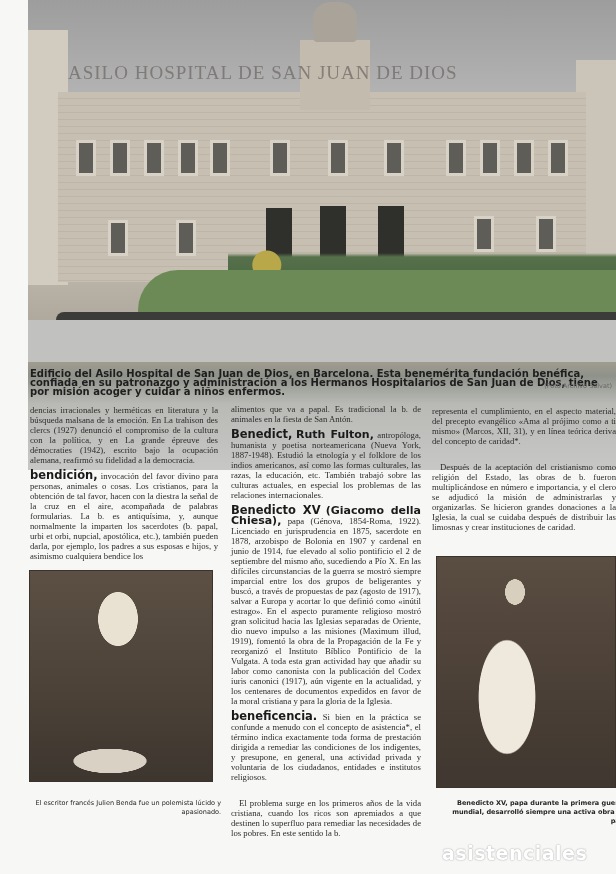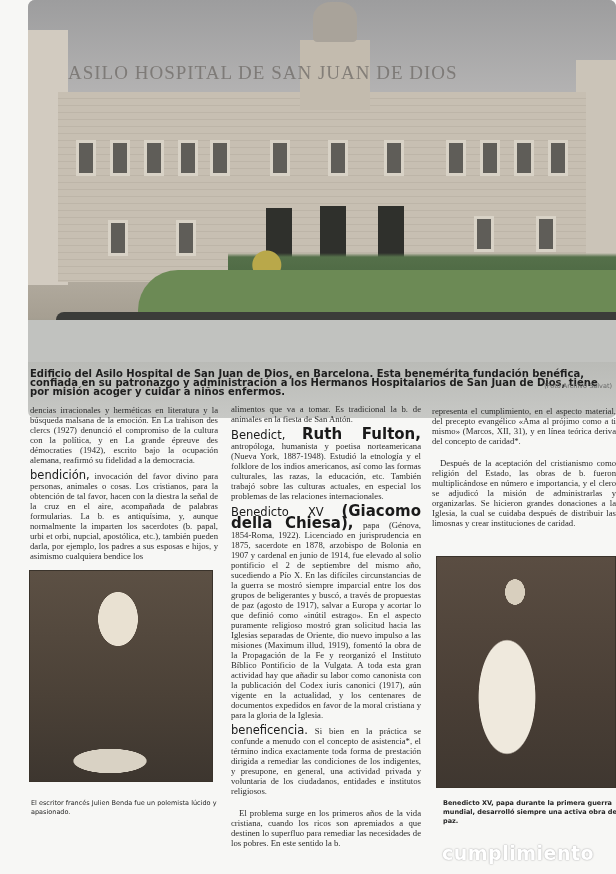--- a/index.html
+++ b/index.html
@@ -1,22 +1,21 @@
 <!DOCTYPE html>
 <html><head>
 <meta charset="utf-8">
 <style>
   * { box-sizing: border-box; margin: 0; padding: 0; }
   html, body { width: 616px; height: 874px; background: #f7f7f5; overflow: hidden; }
   body { position: relative; font-family: "Liberation Serif", serif; color: #2a2a2a; }
 
   .top-photo {
-    position: absolute; left: 28px; top: 0; width: 588px; height: 418px; overflow: hidden;
+    position: absolute; left: 28px; top: 0; width: 588px; height: 470px; overflow: hidden;
     background: linear-gradient(180deg, #a8a7a6 0%, #bdbcba 20%, #cfcbc4 24%, #c9c3b8 40%, #b9b2a6 60%, #a69f92 76%, #8f928a 80%, #b9bab6 86%, #c7c8c5 100%);
-    border-radius: 7px;
   }
   .sky { position:absolute; left:0; top:0; width:100%; height:95px; background: linear-gradient(180deg,#9d9d9e,#b4b3b3); }
   .bldg { position:absolute; background:#c9c1b3; }
   .bldg-main { left:30px; top:92px; width:528px; height:190px; background: repeating-linear-gradient(180deg,#c7bfb2 0 6px,#bdb5a8 6px 7px); }
   .bldg-left { left:0; top:30px; width:40px; height:255px; background:#d2cbc0; }
   .bldg-right { left:548px; top:60px; width:40px; height:225px; background:#cbc4b8; }
   .tower { left:272px; top:40px; width:70px; height:70px; background:#c3bbae; }
   .statue { left:285px; top:2px; width:44px; height:40px; background:#a9a39a; border-radius:40% 40% 10% 10%; }
   .sign { position:absolute; left:40px; top:62px; width:520px; font-family:"Liberation Serif",serif; font-size:19px; letter-spacing:1px; color:#6e6a66; opacity:.75; white-space:nowrap; }
   .win { position:absolute; width:20px; height:36px; background:#5f5d58; border:3px solid #d8d2c6; }
@@ -30,35 +29,35 @@
     position:absolute; left:30px; top:369px; width:586px;
     font-family:"DejaVu Sans",sans-serif; font-size:10px; font-weight:bold; line-height:9px; color:#1e1e1e;
   }
   .photo-credit { position:absolute; right:4px; top:382px; font-family:"DejaVu Sans",sans-serif; font-size:6.5px; color:#666; }
 
   .col { position:absolute; font-size:8.7px; line-height:10px; text-align:justify; color:#2c2c2c; }
   .col p { margin-bottom: 5px; }
   .col-1 { left:30px; top:405px; width:188px; }
   .col-2 { left:231px; top:404px; width:190px; }
   .col-3 { left:432px; top:406px; width:184px; }
-  .entry-head { font-family:"DejaVu Sans",sans-serif; font-weight:normal; font-size:11.5px; color:#1a1a1a; }
-  .entry-sub { font-family:"DejaVu Sans",sans-serif; font-weight:bold; font-size:15px; color:#1a1a1a; }
-  .ind { text-indent: 8px; }
+  .entry-head { font-family:"DejaVu Sans",sans-serif; font-weight:bold; font-size:11.5px; color:#1a1a1a; }
+  .entry-sub { font-family:"DejaVu Sans",sans-serif; font-weight:bold; font-size:11px; color:#1a1a1a; }
+  .ind { text-indent: 8px; margin-top: 16px; }
 
   .portrait { position:absolute; overflow:hidden; }
   .portrait-benda { left:29px; top:570px; width:184px; height:212px;
     background: radial-gradient(ellipse 28px 38px at 88px 48px, #e9e1d2 0 70%, transparent 72%),
                 radial-gradient(ellipse 60px 20px at 80px 190px, #d9d2c4 0 60%, transparent 62%),
                 linear-gradient(180deg,#5c5044,#4b4137 60%,#3d362f); border:1px solid #3a332b; }
   .portrait-pope { left:436px; top:556px; width:180px; height:232px;
     background: radial-gradient(ellipse 40px 80px at 70px 140px, #efe9dd 0 70%, transparent 72%),
                 radial-gradient(ellipse 14px 18px at 78px 35px, #d8cfbe 0 70%, transparent 72%),
                 linear-gradient(180deg,#5a4d42,#4a3f36 60%,#3f3730); border:1px solid #3a332b; }
 
-  .caption-img { position:absolute; font-family:"DejaVu Sans",sans-serif; font-size:6.5px; line-height:9px; color:#262626; }
+  .caption-img { position:absolute; font-family:"DejaVu Sans",sans-serif; font-size:6.5px; line-height:9px; color:#262626;text-align:right; }
   .caption-benda { left:31px; top:799px; width:190px; }
   .caption-pope { left:443px; top:799px; width:183px; font-weight:bold; }
 
   .watermark { position:absolute; left:442px; top:842px; font-family:"DejaVu Sans",sans-serif; font-weight:bold; font-size:19px; color:#ffffff; text-shadow: 0 0 2px #bfbfbf, 0 0 1px #999; letter-spacing:.5px; }
 </style>
 </head>
 <body>
 
 <div class="top-photo">
   <div class="sky"></div>
@@ -98,28 +97,28 @@
 
 <div class="col col-1">
   <p>dencias irracionales y herméticas en literatura y la búsqueda malsana de la emoción. En La trahison des clercs (1927) denunció el compromiso de la cultura con la política, y en La grande épreuve des démocraties (1942), escrito bajo la ocupación alemana, reafirmó su fidelidad a la democracia.</p>
   <p><span class="entry-head">bendición,</span> <span>invocación del favor divino para personas, animales o cosas. Los cristianos, para la obtención de tal favor, hacen con la diestra la señal de la cruz en el aire, acompañada de palabras formularias. La b. es antiquísima, y, aunque normalmente la imparten los sacerdotes (b. papal, urbi et orbi, nupcial, apostólica, etc.), también pueden darla, por ejemplo, los padres a sus esposas e hijos, y asimismo cualquiera bendice los</span></p>
 </div>
 
 <div class="portrait portrait-benda"></div>
 <div class="caption-img caption-benda">El escritor francés Julien Benda fue un polemista lúcido y apasionado.</div>
 
 <div class="col col-2">
-  <p>alimentos que va a tomar. Es tradicional la b. de animales en la fiesta de San Antón.</p>
+  <p>alimentos que va a papal. Es tradicional la b. de animales en la fiesta de San Antón.</p>
   <p><span class="entry-head">Benedict,</span> <span class="entry-sub">Ruth Fulton,</span> <span>antropóloga, humanista y poetisa norteamericana (Nueva York, 1887-1948). Estudió la etnología y el folklore de los indios americanos, así como las formas culturales, las razas, la educación, etc. También trabajó sobre las culturas actuales, en especial los problemas de las relaciones internacionales.</span></p>
   <p><span class="entry-head">Benedicto XV</span> <span class="entry-sub">(Giacomo della Chiesa),</span> <span>papa (Génova, 1854-Roma, 1922). Licenciado en jurisprudencia en 1875, sacerdote en 1878, arzobispo de Bolonia en 1907 y cardenal en junio de 1914, fue elevado al solio pontificio el 2 de septiembre del mismo año, sucediendo a Pío X. En las difíciles circunstancias de la guerra se mostró siempre imparcial entre los dos grupos de beligerantes y buscó, a través de propuestas de paz (agosto de 1917), salvar a Europa y acortar lo que definió como «inútil estrago». En el aspecto puramente religioso mostró gran solicitud hacia las Iglesias separadas de Oriente, dio nuevo impulso a las misiones (Maximum illud, 1919), fomentó la obra de la Propagación de la Fe y reorganizó el Instituto Bíblico Pontificio de la Vulgata. A toda esta gran actividad hay que añadir su labor como canonista con la publicación del Codex iuris canonici (1917), aún vigente en la actualidad, y los centenares de documentos expedidos en favor de la moral cristiana y para la gloria de la Iglesia.</span></p>
   <p style="margin-bottom:12px"><span class="entry-head">beneficencia.</span> <span>Si bien en la práctica se confunde a menudo con el concepto de asistencia*, el término indica exactamente toda forma de prestación dirigida a remediar las condiciones de los indigentes, y presupone, en general, una actividad privada y voluntaria de los ciudadanos, entidades e institutos religiosos.</span></p>
   <p class="ind">El problema surge en los primeros años de la vida cristiana, cuando los ricos son apremiados a que destinen lo superfluo para remediar las necesidades de los pobres. En este sentido la b.</p>
 </div>
 
 <div class="col col-3">
-  <p style="margin-bottom:12px">representa el cumplimiento, en el aspecto material, del precepto evangélico «Ama al prójimo como a ti mismo» (Marcos, XII, 31), y en línea teórica deriva del concepto de caridad*.</p>
+  <p style="margin-bottom:0">representa el cumplimiento, en el aspecto material, del precepto evangélico «Ama al prójimo como a ti mismo» (Marcos, XII, 31), y en línea teórica deriva del concepto de caridad*.</p>
   <p style="margin-bottom:0" class="ind">Después de la aceptación del cristianismo como religión del Estado, las obras de b. fueron multiplicándose en número e importancia, y el clero se adjudicó la misión de administrarlas y organizarlas. Se hicieron grandes donaciones a la Iglesia, la cual se cuidaba después de distribuir las limosnas y crear instituciones de caridad.</p>
 </div>
 
 <div class="portrait portrait-pope"></div>
 <div class="caption-img caption-pope">Benedicto XV, papa durante la primera guerra mundial, desarrolló siempre una activa obra de paz.</div>
 
-<div class="watermark">cumplimiento</div>
+<div class="watermark">asistenciales</div>
 
 </body></html>

